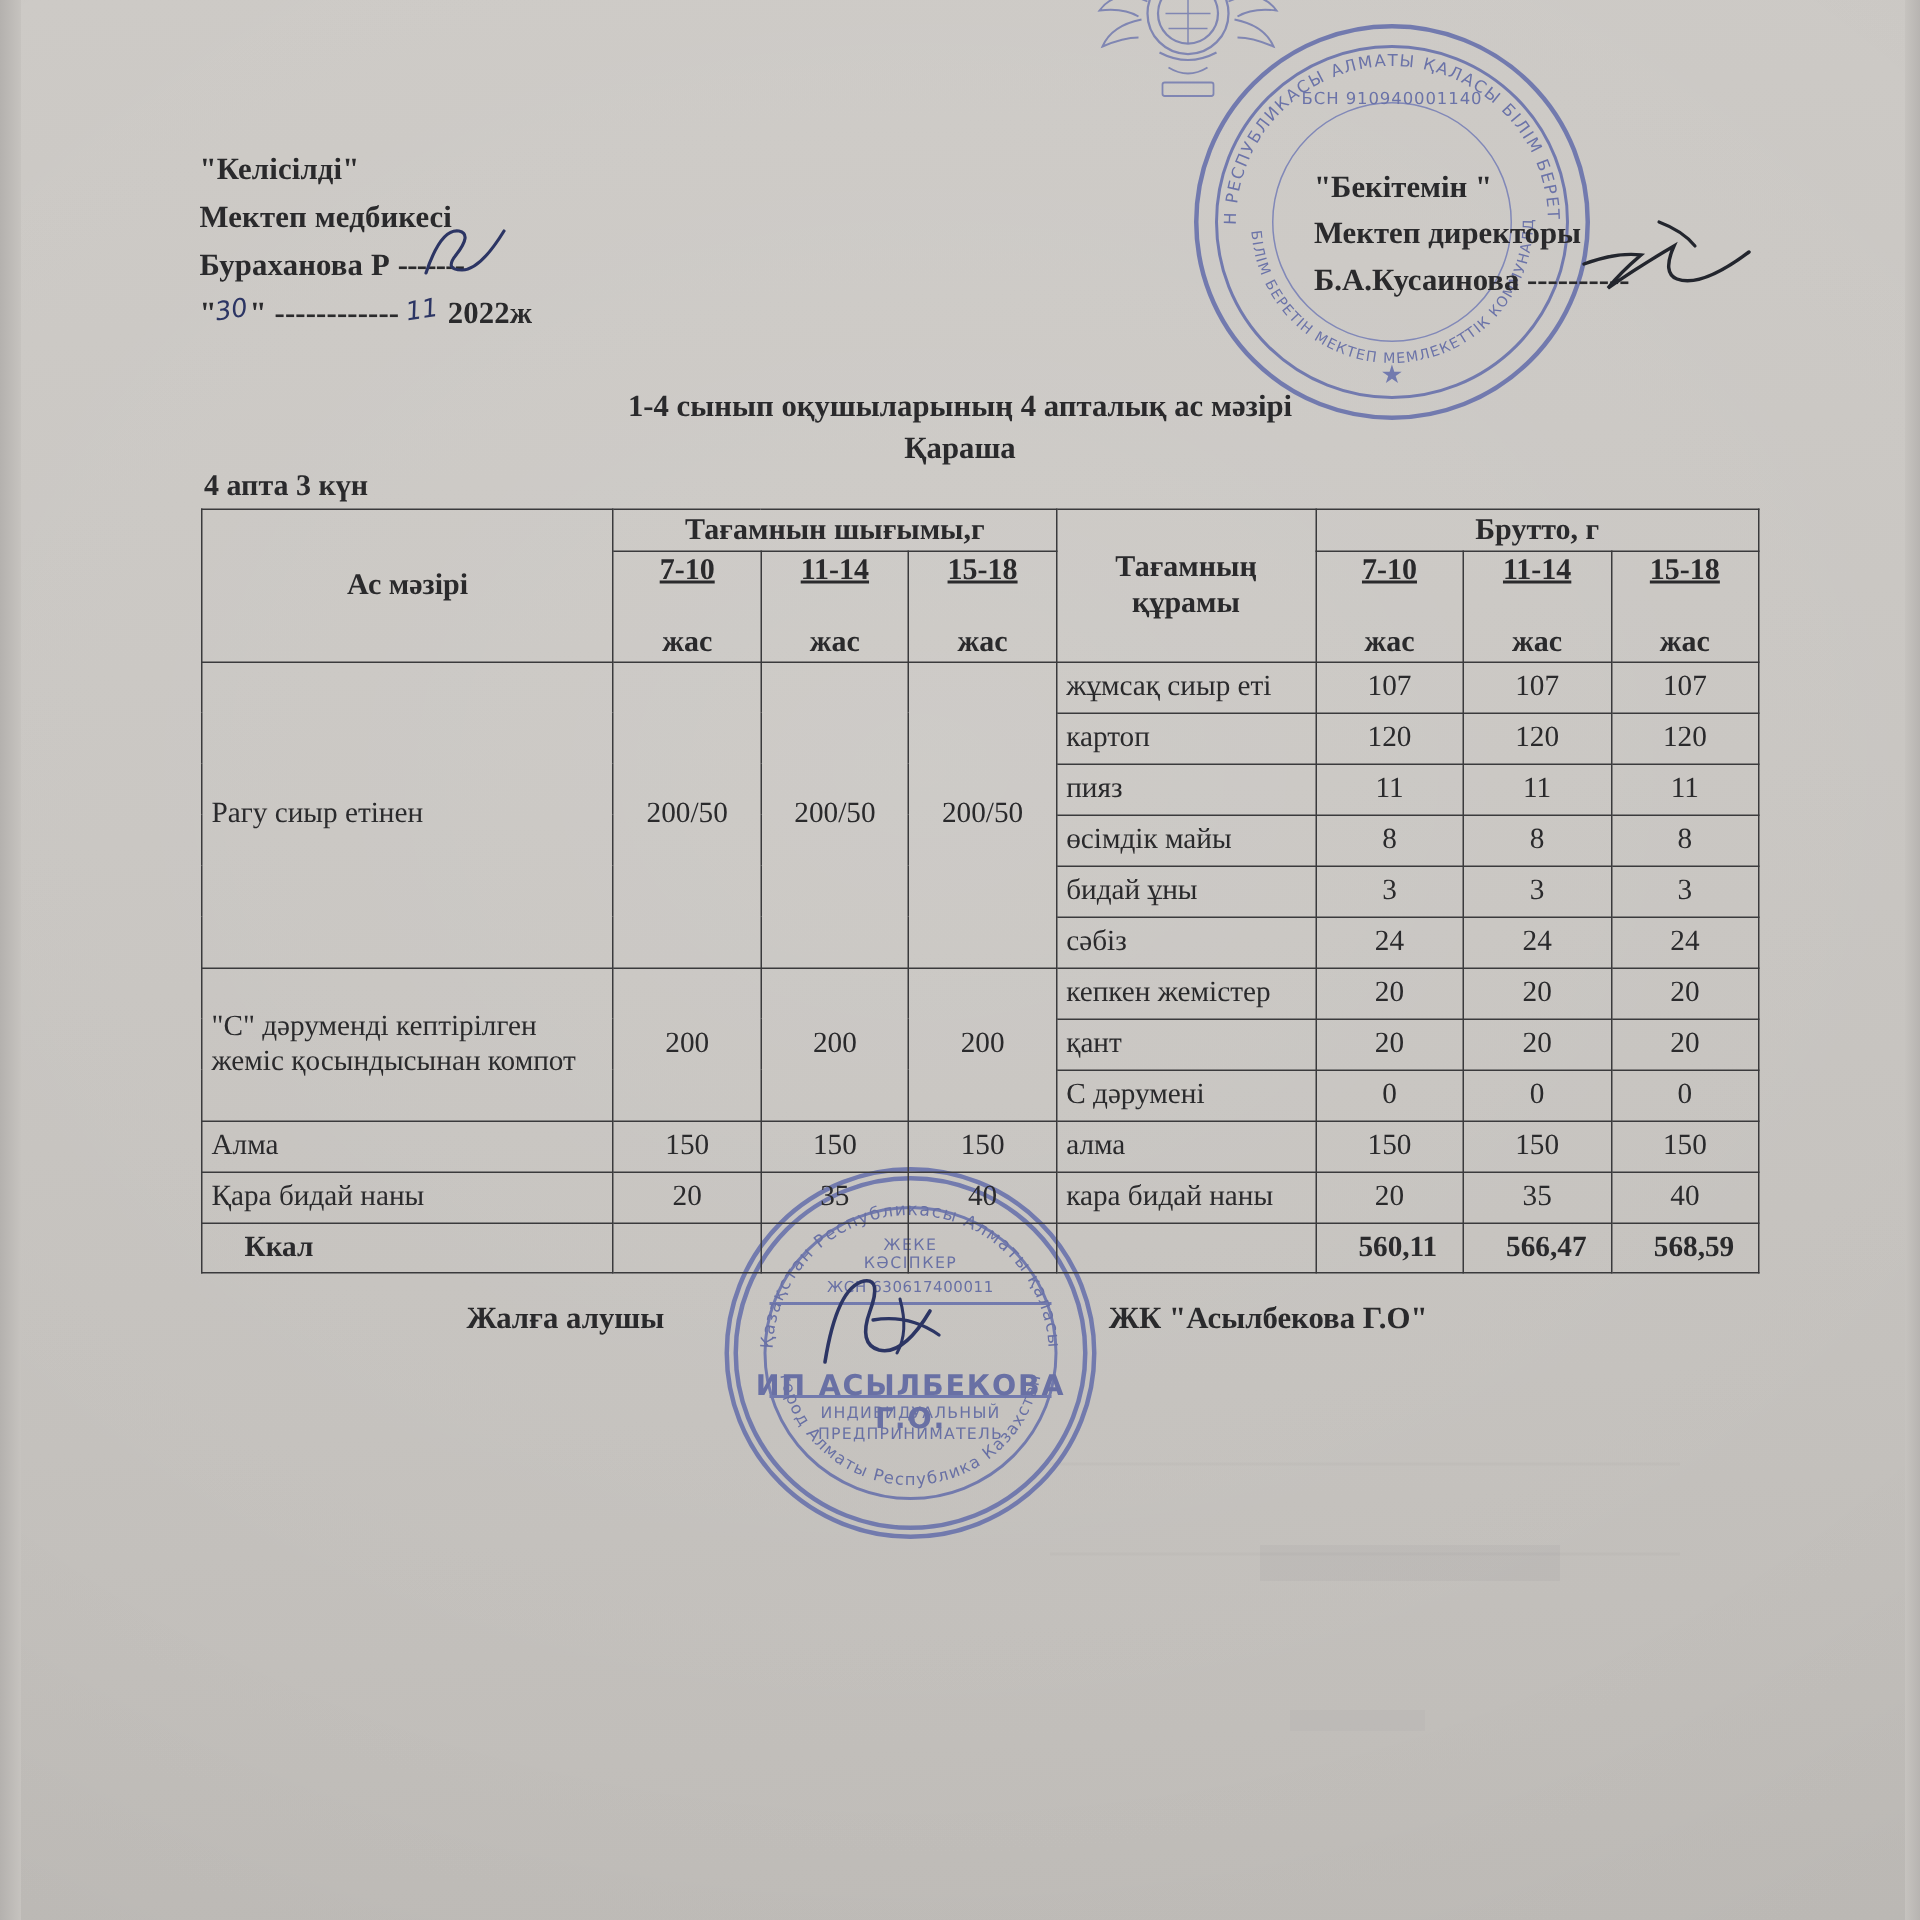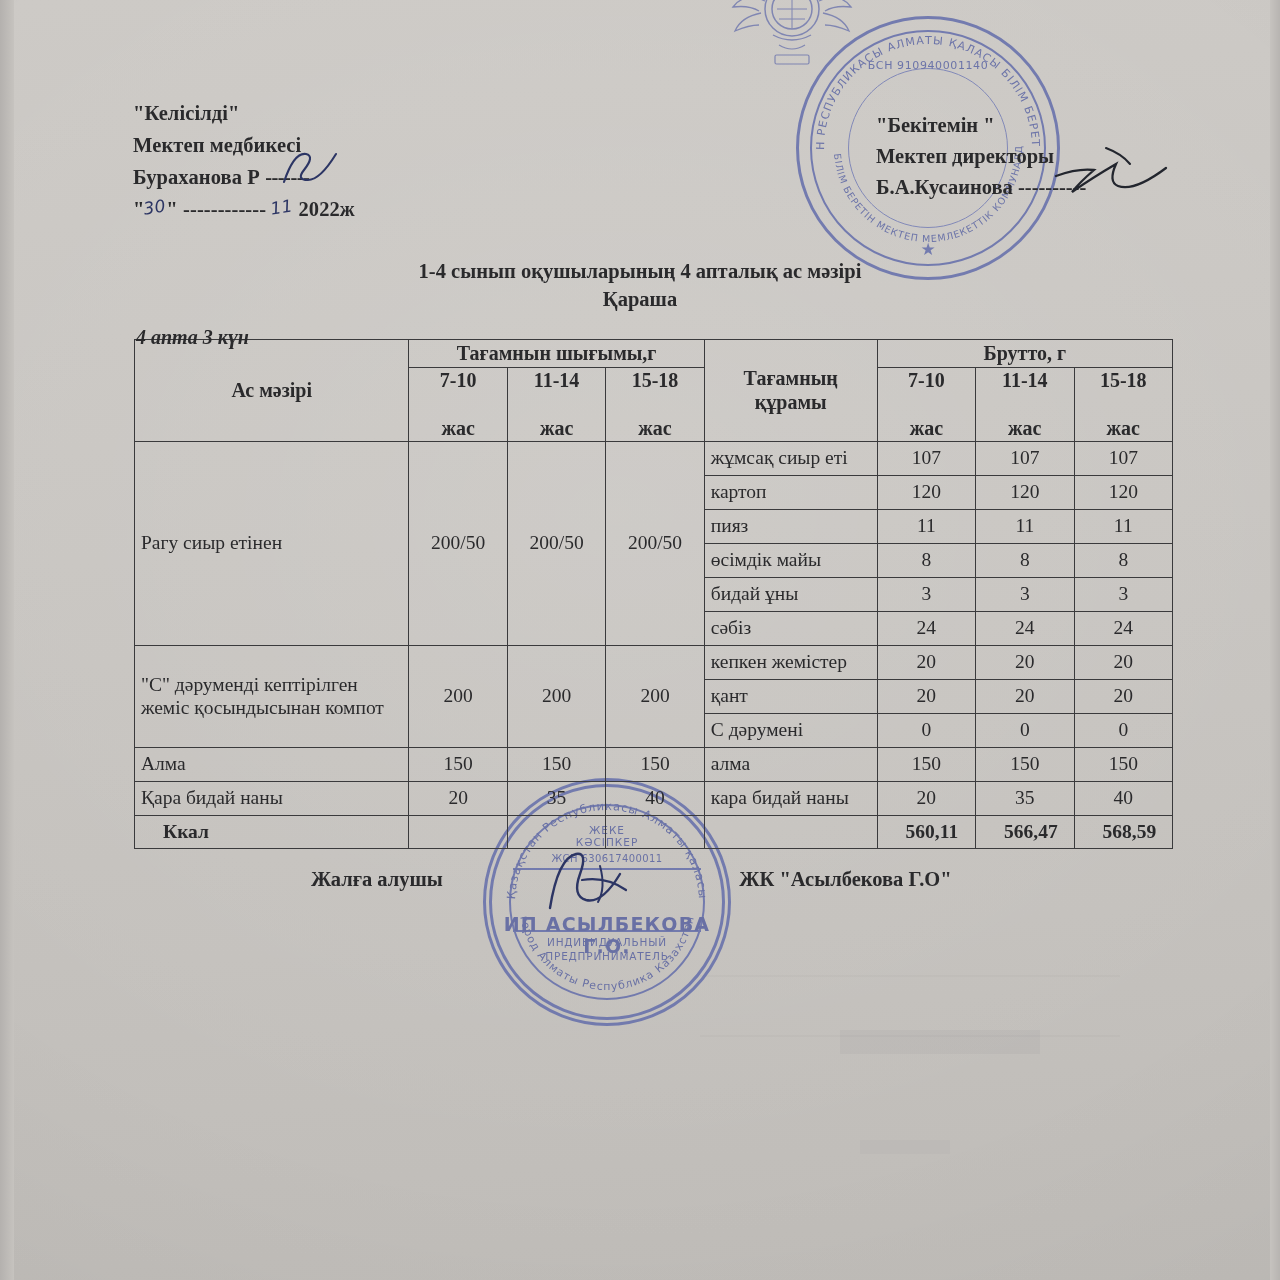--- a/index.html
+++ b/index.html
@@ -68,25 +68,24 @@
   
   #doc-title {
     left: 0; top: 257px; width: 1280px;
     text-align: center;
     font-weight: bold;
     font-size: 20.5px;
     line-height: 28px;
     z-index: 6;
   }
   #week-day {
-    left: 136px; top: 326px;
+    left: 136px; top: 313px;
     font-weight: bold;
     font-size: 20px;
     z-index: 6;
-    font-style: italic;
   }
 
   
   #menu-table-wrap {
     left: 134px; top: 339px;
     z-index: 5;
   }
   table.menu {
     border-collapse: collapse;
     table-layout: fixed;
@@ -105,21 +104,21 @@
     text-align: center;
     font-weight: bold;
     font-size: 20px;
   }
   .col-dish   { width: 262px; }
   .col-num    { width: 94px;  }
   .col-comp   { width: 165px; }
   .hdr-top    { height: 28px; }
   .hdr-age    { height: 62px; }
   .hdr-age span { display: block; }
-  .hdr-age .ag  { margin-bottom: 24px; }
+  .hdr-age .ag  { margin-bottom: 24px; text-decoration: underline; }
   td.dish {
     text-align: left;
     font-size: 19.5px;
     line-height: 1.44;
     margin-left: 13px;
   }
   td.comp {
     text-align: left;
     font-size: 19.5px;
     height: 33px;

